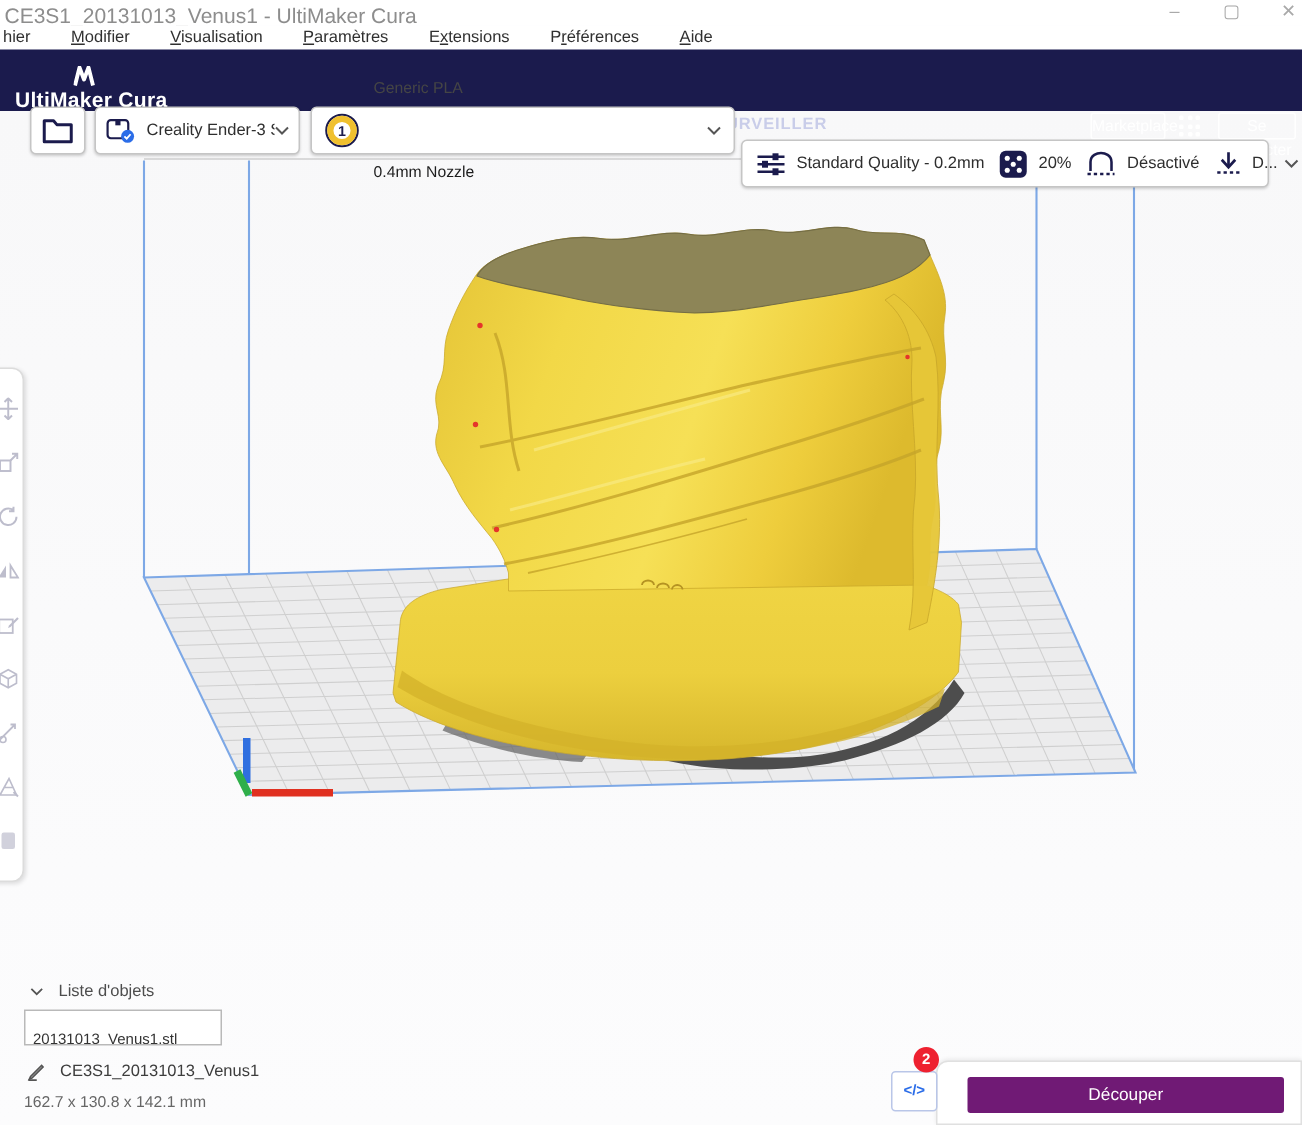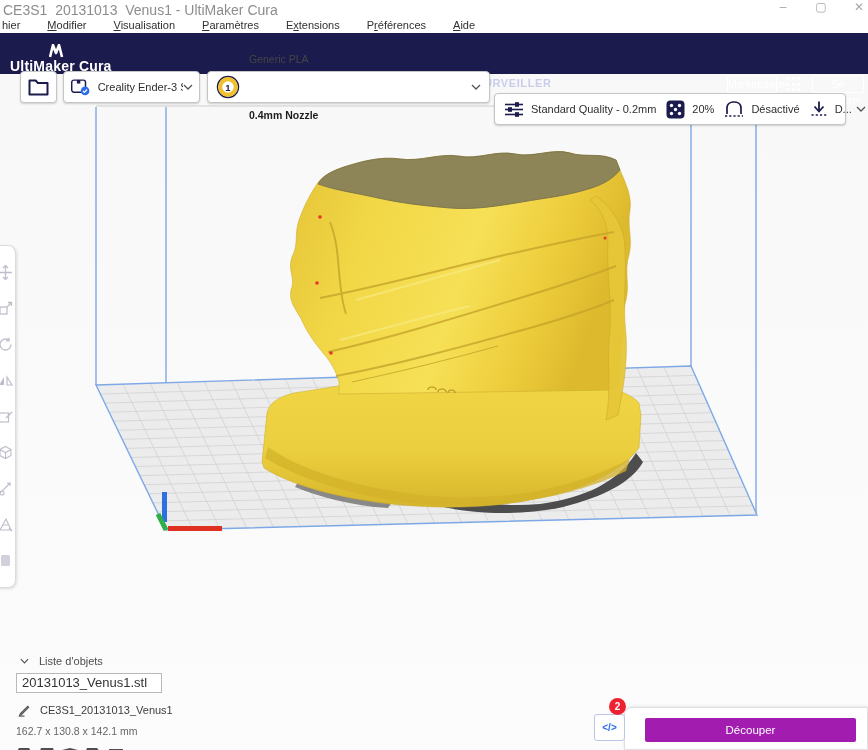--- a/index.html
+++ b/index.html
@@ -37,45 +37,45 @@
   
   .card { position:absolute; top:71px; height:32px; background:#ffffff; border:1px solid #c5c5c5; border-radius:4px; box-shadow:0 1px 2px rgba(0,0,0,.18); display:flex; align-items:center; }
   #card-open   { left:20px;  width:37px;  justify-content:center; }
   #card-printer{ left:63px;  width:137px; padding:0 6px; }
   #card-material{ left:207px; width:283px; padding:0 8px; }
   #card-settings{ left:494px; width:352px; padding:0 9px;margin-top:22px; }
   .card .label { font-size:11px; color:#2e2e2e; white-space:nowrap; overflow:hidden; }
   .chev { margin-left:auto; flex:0 0 auto; }
   .mat-lines { margin-left:9px; line-height:1.15; }
   .mat-lines .l1 { font-size:10.5px; color:#454545; }
-  .mat-lines .l2 { font-size:10.5px; font-weight:bold; color:#1d1d1d;margin-top:43px; }
+  .mat-lines .l2 { font-size:10.5px; font-weight:normal; color:#1d1d1d;margin-top:43px; }
   .set-item { display:flex; align-items:center; margin-right:10px; }
   .set-item .label { margin-left:7px; }
 
   
   #toolpanel { position:absolute; left:-27px; top:245px; width:43px; height:343px; background:#ffffff; border:1px solid #dcdcdc; border-radius:8px; box-shadow:1px 1px 3px rgba(0,0,0,.12); display:flex; flex-direction:column; align-items:flex-end; justify-content:space-around; padding:8px 2px; }
   .tool-ic { width:15px; height:15px; opacity:.85; }
 
   
   #viewport { position:absolute; left:0; top:74px; width:868px; height:676px; background:linear-gradient(#f8f8f9,#fcfcfd); }
   #scene { position:absolute; left:0; top:0; }
 
   
   #objectlist { position:absolute; left:16px; top:655px; width:180px; }
   #objlist-header { display:flex; align-items:center; font-size:11px; color:#4d4d4d; }
   #objlist-header svg { margin:0 10px 0 4px; }
-  #objfile-box { margin-top:6px; width:146px; height:20px; background:#fff; border:1px solid #b9b9b9; font-size:13px; color:#333; line-height:18px; padding:0 5px; white-space:nowrap; overflow:hidden; }
+  #objfile-box { margin-top:6px; width:132px; height:20px; background:#fff; border:1px solid #b9b9b9; font-size:10px; color:#333; line-height:18px; padding:11px 5px; white-space:nowrap; overflow:hidden; }
   #jobname-row { display:flex; margin-top:11px; font-size:11px; color:#3d3d3d; }
   #jobname-row svg { margin:0 9px 0 2px; }
   #dims { margin-top:8px; font-size:10.5px; color:#666; }
   #objicons { display:flex; gap:7px; margin-top:11px; }
 
   
   #slice-panel { position:absolute; left:624px; top:707px; width:244px; height:43px; background:#ffffff; border:1px solid #e0e0e0; border-radius:8px 0 0 0; box-shadow:0 -1px 3px rgba(0,0,0,.08); }
-  #slice-btn { position:absolute; left:645px; top:718px; width:211px; height:24px; background:#a21caf; border:none; border-radius:2px; color:#ffffff; font-size:11.5px; font-family:"Liberation Sans",sans-serif; }
+  #slice-btn { position:absolute; left:645px; top:718px; width:211px; height:24px; background:#701a75; border:none; border-radius:2px; color:#ffffff; font-size:11.5px; font-family:"Liberation Sans",sans-serif; }
   #gcode-btn { position:absolute; left:594px; top:714px; width:31px; height:27px; background:#ffffff; border:1px solid #b9c6e8; border-radius:3px; color:#2b6de8; font-size:10px; font-weight:bold; text-align:center; line-height:25px; }
   #gcode-badge { position:absolute; left:609px; top:698px; width:17px; height:17px; background:#ee2130; border-radius:50%; color:#fff; font-size:10px; font-weight:bold; text-align:center; line-height:17px; }
 </style>
 </head>
 <body>
 
 <div id="viewport">
   <svg id="scene" width="868" height="676" viewBox="0 74 868 676">
     <defs>
       <linearGradient id="bodyGrad" x1="0" y1="0" x2="1" y2="0.25">

